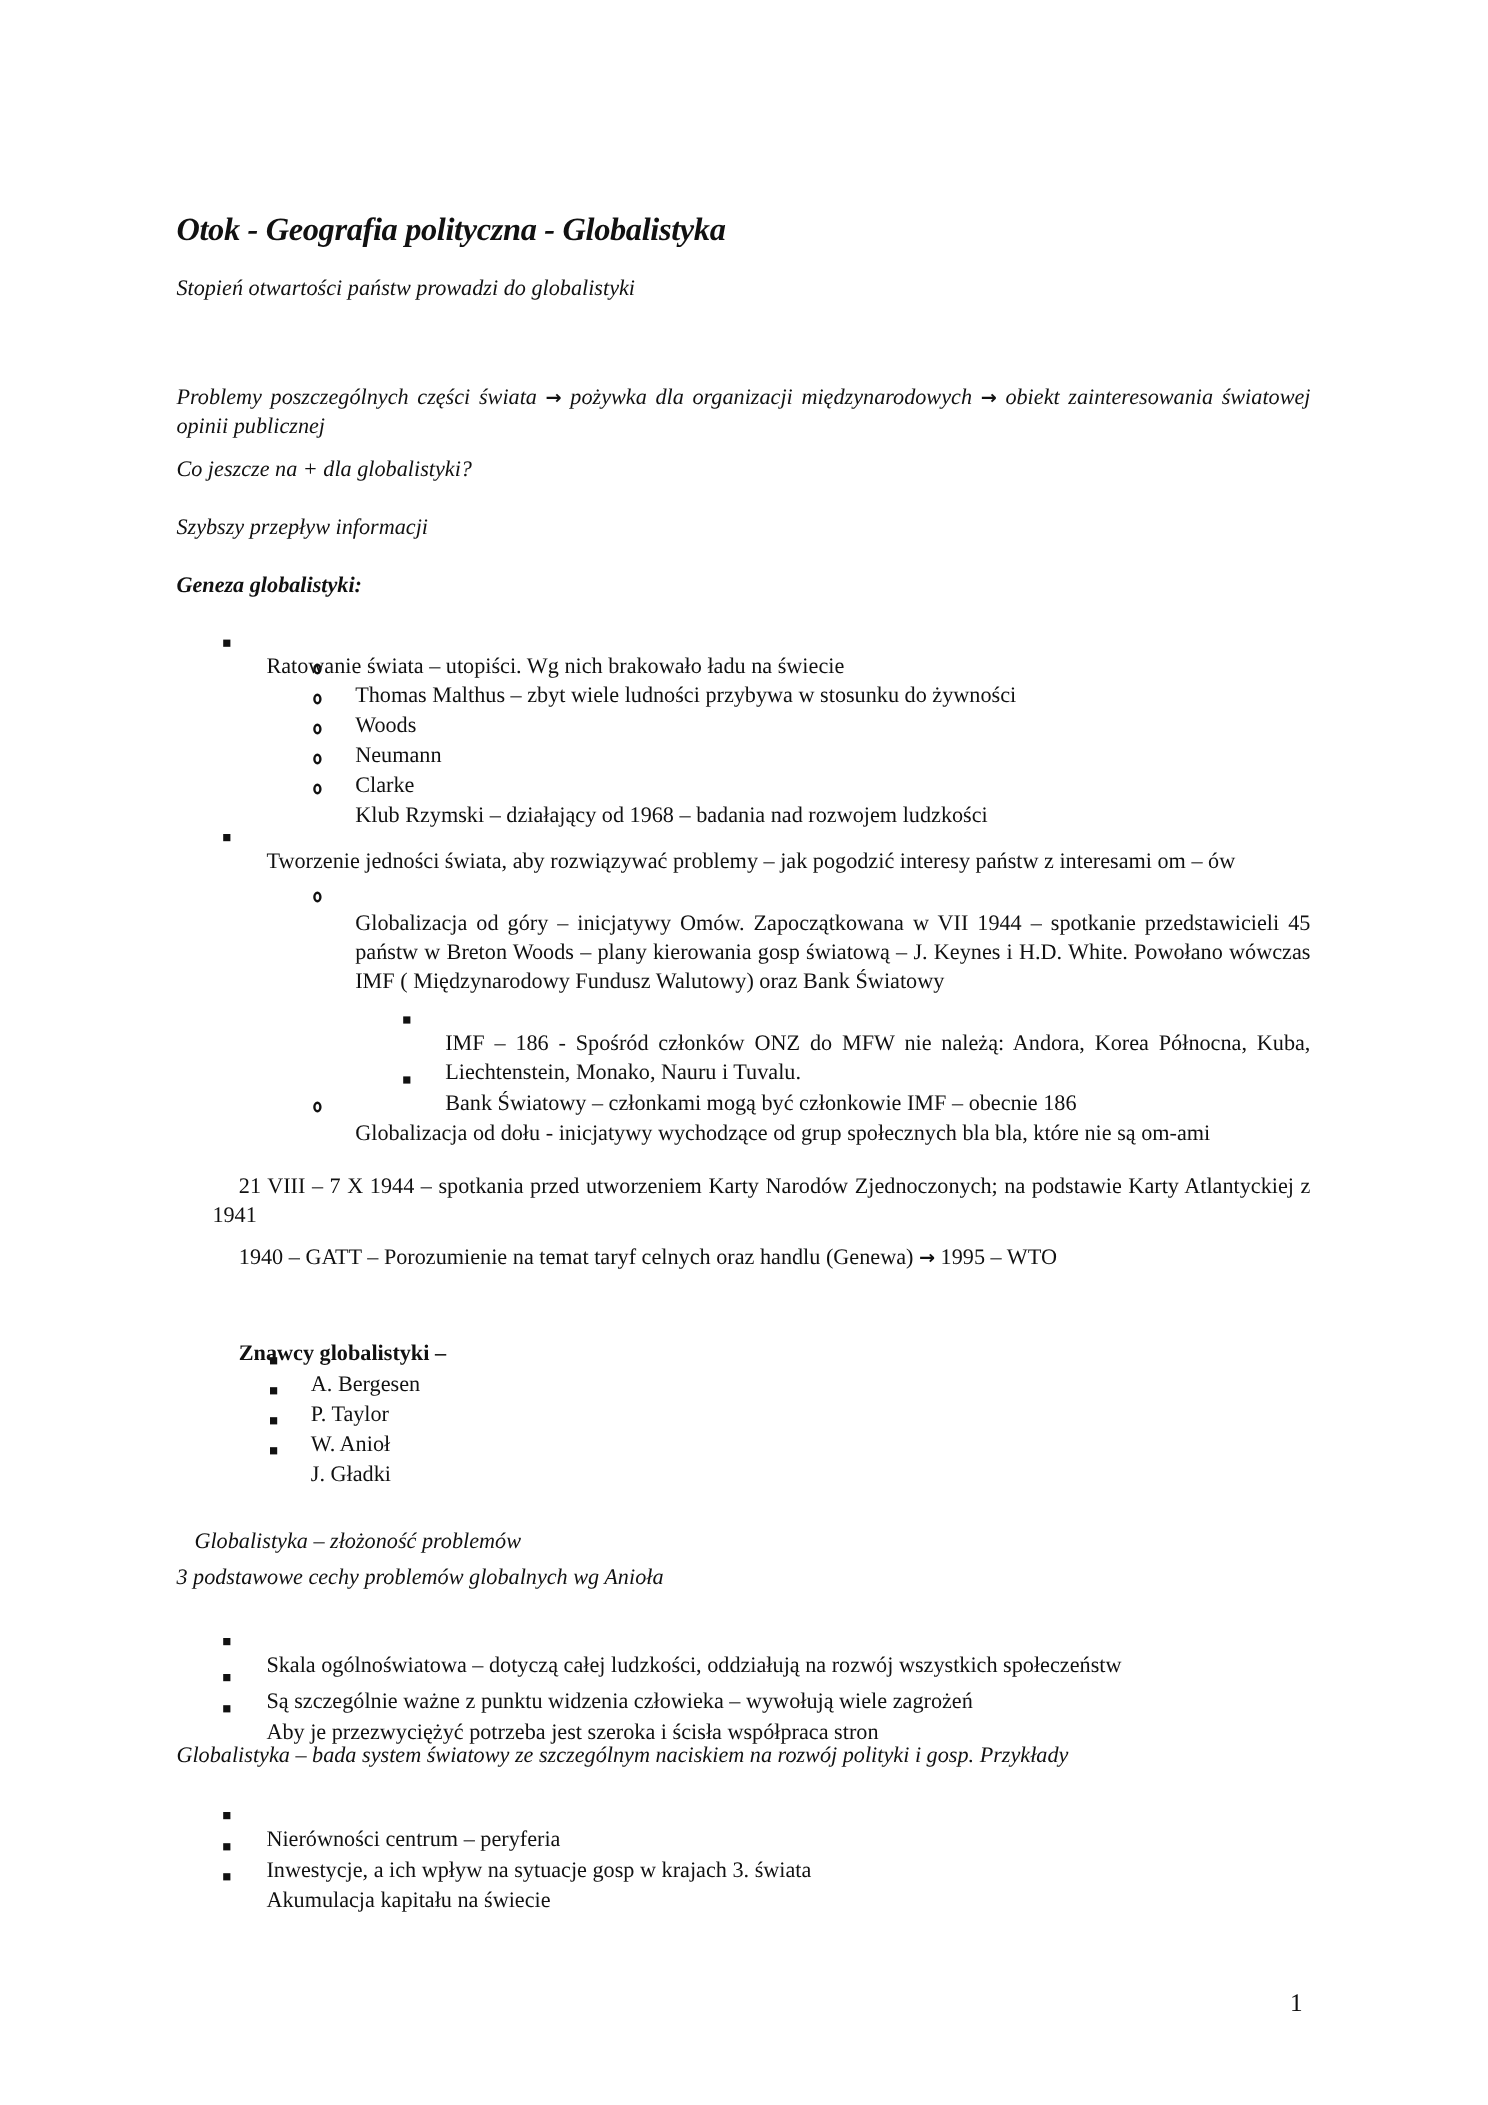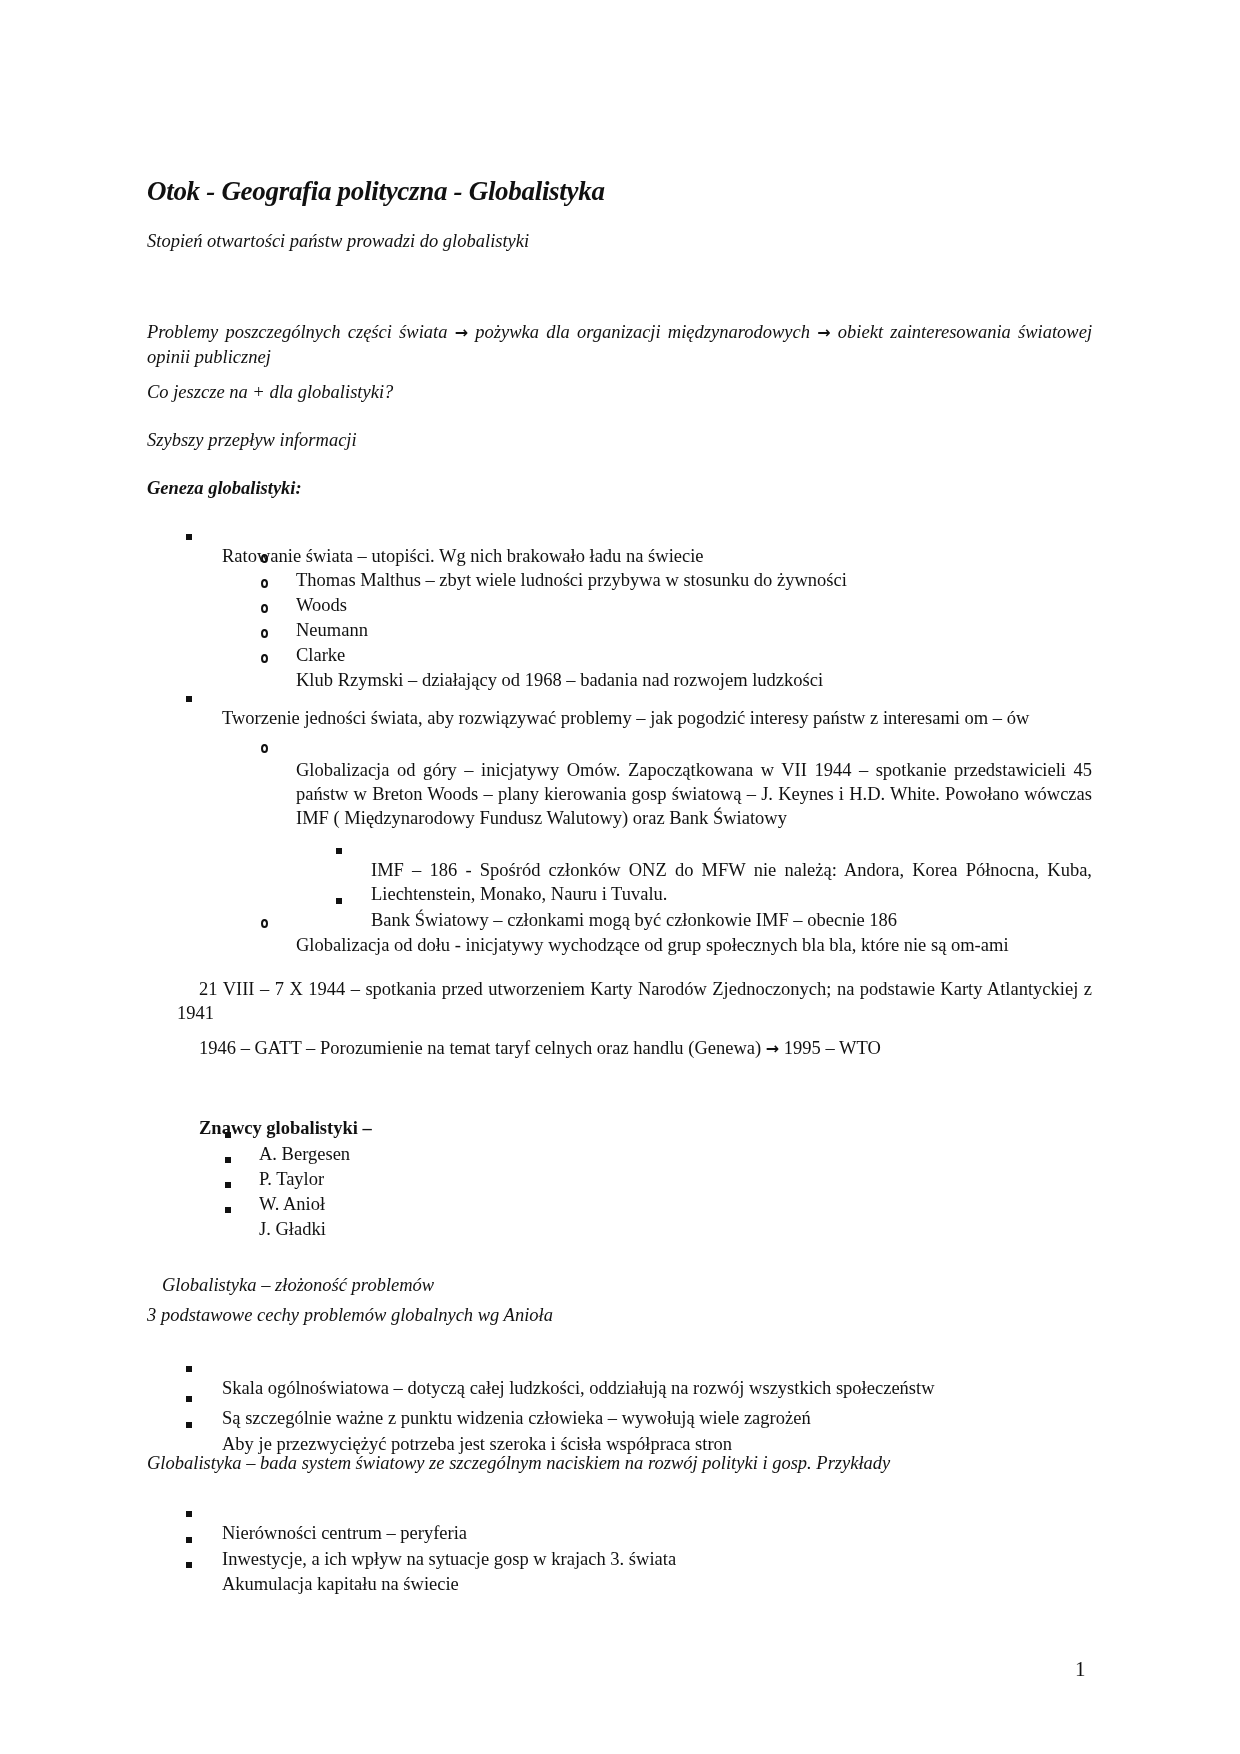--- a/index.html
+++ b/index.html
@@ -92,21 +92,21 @@
     <span class="mk" style="left:0; top:9px;"><span class="bullet-sq"></span></span>
     <span class="tx" style="left:35px; white-space:nowrap;">Bank Światowy – członkami mogą być członkowie IMF – obecnie 186</span>
   </div>
   <div class="li" style="left:261px; top:902px; width:831px;">
     <span class="mk" style="left:0; top:8px;"><span class="bullet-o"></span></span>
     <span class="tx justify" style="left:35px; width:796px;">Globalizacja od dołu - inicjatywy wychodzące od grup społecznych bla bla, które nie są om-ami</span>
   </div>
 
   <div class="abs" style="left:177px; top:977px; width:915px; text-indent:22px; text-align:justify; text-align-last:left;">21 VIII – 7 X 1944 – spotkania przed utworzeniem Karty Narodów Zjednoczonych; na podstawie Karty Atlantyckiej z 1941</div>
   <div class="abs" style="left:199px; top:1036px; white-space:nowrap;">
-    <span>1946 – GATT – Porozumienie na temat taryf celnych oraz handlu (Genewa)</span>
+    <span>1940 – GATT – Porozumienie na temat taryf celnych oraz handlu (Genewa)</span>
     <span class="arrow">→</span>
     <span>1995 – WTO</span>
   </div>
 
   <div class="abs bold" style="left:199px; top:1116px;">Znawcy globalistyki –</div>
 
   <div class="li" style="left:225px; top:1111px;">
     <span class="mk" style="left:0; top:9px;"><span class="bullet-sq"></span></span>
     <span class="tx" style="left:34px; white-space:nowrap;">A. Bergesen</span>
   </div>

